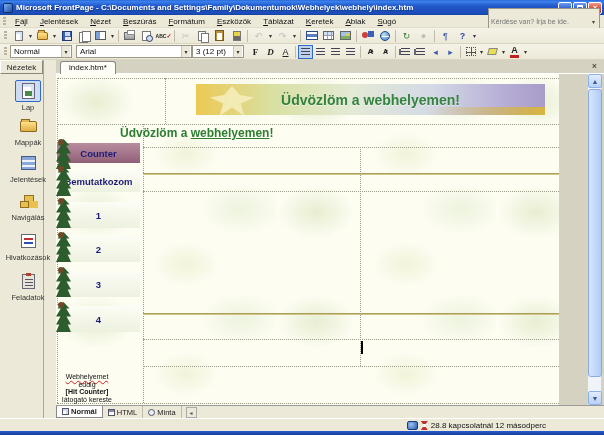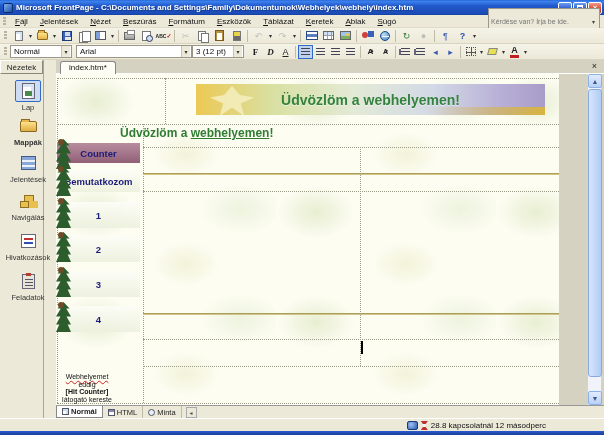--- a/index.html
+++ b/index.html
@@ -374,21 +374,21 @@
   </div>
 
   <div id="views">
     <div id="views-header">Nézetek</div>
     <div class="vitem selected" style="top:20px;">
       <div class="vicon">
           <span class="v-page"></span>
         </div>
       <div>Lap</div>
     </div>
-    <div class="vitem" style="top:55px;font-weight:bold;">
+    <div class="vitem" style="top:55px;">
       <div class="vicon">
           <span class="v-folder"></span>
         </div>
       <div>Mappák</div>
     </div>
     <div class="vitem" style="top:92px;">
       <div class="vicon">
           <span class="v-report"></span>
         </div>
       <div>Jelentések</div>

